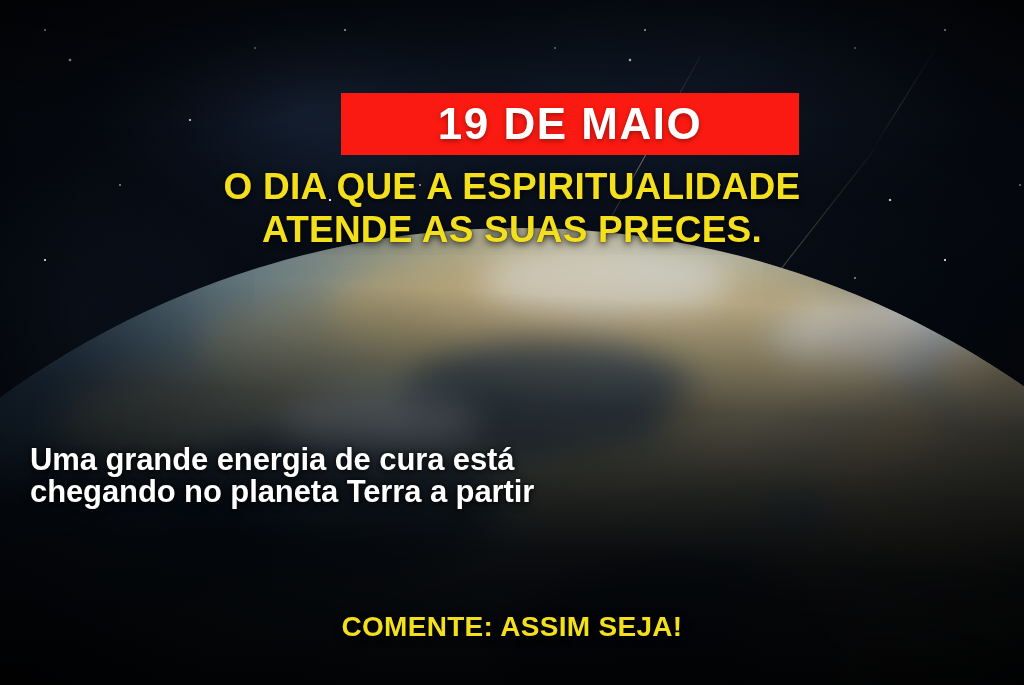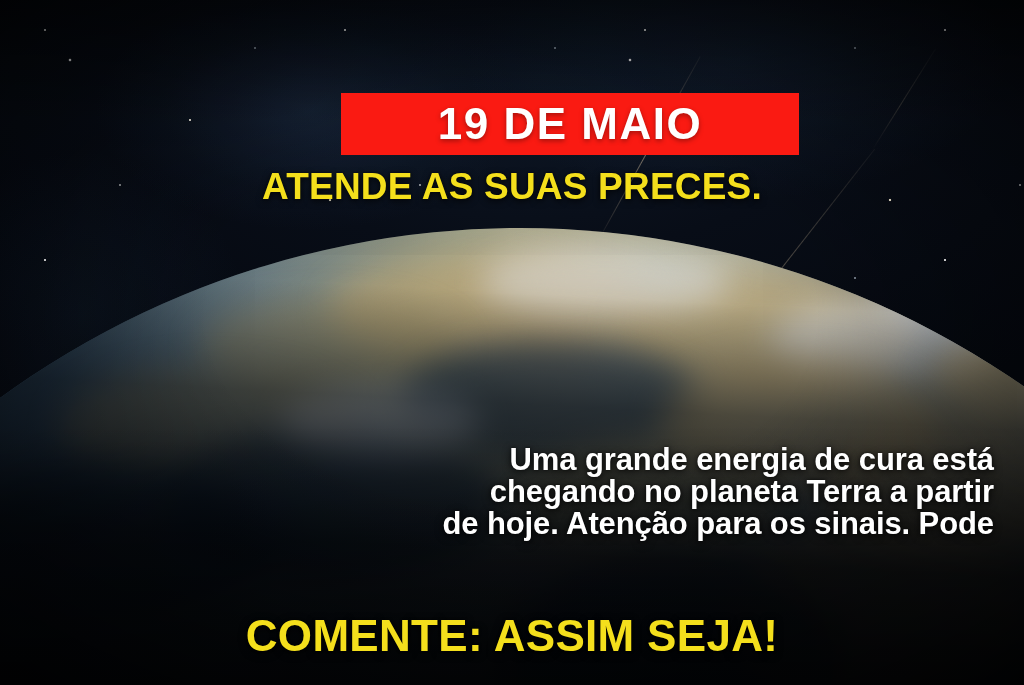--- a/index.html
+++ b/index.html
@@ -236,39 +236,39 @@
     text-shadow: 0 2px 7px rgba(0,0,0,0.78), 0 0 2px rgba(0,0,0,0.5);
     padding: 0 36px;
   }
   .headline .hl-line { display: block; white-space: nowrap; }
 
   .body-copy {
     position: absolute;
     left: 0;
     right: 0;
     top: 444px;
-    text-align: right;
+    text-align: left;
     color: #FFFFFF;
     font-size: 31px;
     font-weight: bold;
     line-height: 1.03;
     letter-spacing: -0.1px;
     text-shadow: 0 2px 9px rgba(0,0,0,0.88), 0 0 3px rgba(0,0,0,0.6);
     padding: 0 30px;
   }
   .body-copy .bc-line { display: block; white-space: nowrap; }
 
   .cta {
     position: absolute;
     left: 0;
     right: 0;
     top: 612px;
     text-align: center;
     color: #F4DF1C;
-    font-size: 44px;
+    font-size: 28px;
     font-weight: bold;
     letter-spacing: 0.3px;
     line-height: 1.1;
     text-shadow: 0 2px 8px rgba(0,0,0,0.85), 0 0 3px rgba(0,0,0,0.6);
     white-space: nowrap;
   }
 </style>
 </head>
 <body>
 
@@ -319,25 +319,25 @@
 
   <div class="vignette"></div>
 
   <div class="content">
 
     <div class="date-banner">
       <span class="date-banner-text">19 DE MAIO</span>
     </div>
 
     <div class="headline">
+      <span class="hl-line">O DIA QUE A ESPIRITUALIDADE</span>
       <span class="hl-line">ATENDE AS SUAS PRECES.</span>
     </div>
 
     <div class="body-copy">
       <span class="bc-line">Uma grande energia de cura está</span>
       <span class="bc-line">chegando no planeta Terra a partir</span>
-      <span class="bc-line">de hoje. Atenção para os sinais. Pode</span>
     </div>
 
     <div class="cta">COMENTE: ASSIM SEJA!</div>
 
   </div>
 </div>
 
 </body></html>

